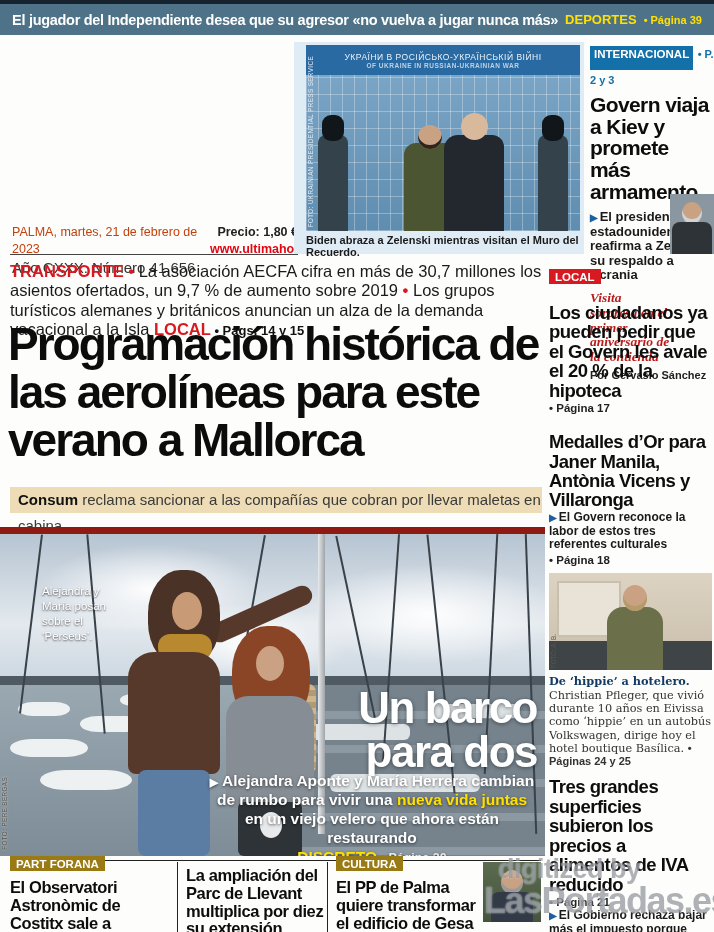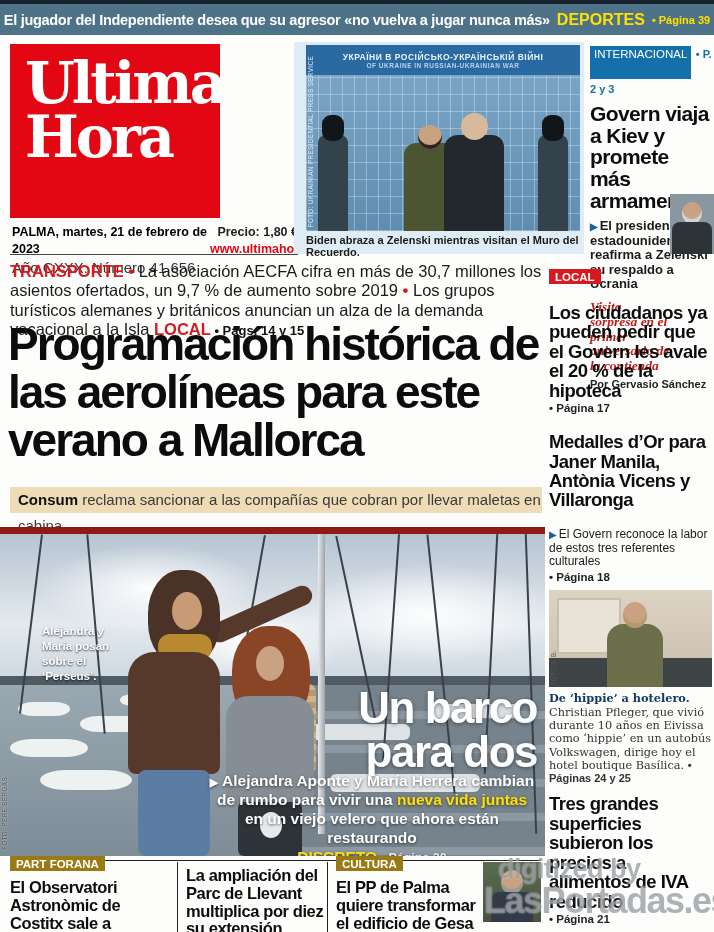--- a/index.html
+++ b/index.html
@@ -4,63 +4,63 @@
 <style>
   html,body{margin:0;padding:0;background:#888;}
   .page{position:relative;width:714px;height:932px;background:#fdfdfb;overflow:hidden;
         font-family:"Liberation Sans",sans-serif;color:#111;margin:0 auto;}
   .abs{position:absolute;}
 
   
   .topbar{left:0;top:0;width:714px;height:31px;background:#4e7287;border-top:4px solid #16222e;
           display:flex;align-items:center;justify-content:center;gap:7px;}
   .topbar-head{color:#fff;font-weight:700;font-size:14.5px;letter-spacing:-.3px;}
-  .topbar-sec{color:#ffe000;font-weight:800;font-size:16px;}
+  .topbar-sec{color:#ffe000;font-weight:800;font-size:13px;}
   .topbar-pref{color:#ffe000;font-weight:700;font-size:11px;}
 
   
   .logo-box{left:10px;top:44px;width:210px;height:174px;background:#e30613;}
   .logo-line{font-family:"DejaVu Serif",serif;font-weight:700;color:#fff;font-size:57px;
              line-height:.95;letter-spacing:-3px;padding-left:15px;}
   .logo-line:first-child{padding-top:12px;}
   .dateline-l{left:12px;top:224px;width:200px;font-size:12.5px;line-height:1.35;}
-  .dl-1{font-weight:700;color:#000000;}
+  .dl-1{font-weight:400;color:#c2410c;}
   .dl-2{font-weight:400;color:#333;font-size:15px;}
   .dateline-r{left:210px;top:224px;width:88px;text-align:right;font-size:12.5px;line-height:1.35;}
   .price{font-weight:700;color:#222;}
   .site{font-weight:800;color:#e30613;font-size:12.5px;}
   .dateline-rule{left:10px;top:254px;width:288px;height:1px;background:#444;}
 
   
   .biden-mod{left:294px;top:42px;width:290px;height:212px;background:#dfecf5;}
   .biden-photo{position:absolute;left:12px;top:3px;width:274px;height:186px;overflow:hidden;
       background:#6f9cbd;
       background-image:
         repeating-linear-gradient(0deg, rgba(255,255,255,.30) 0 1px, transparent 1px 17px),
         repeating-linear-gradient(90deg, rgba(255,255,255,.30) 0 1px, transparent 1px 12px),
         linear-gradient(180deg,#7fa9c9 0%,#5f8db0 100%);}
   .wall-band{position:absolute;left:0;top:0;width:100%;height:30px;background:#2a6aa3;
              display:flex;flex-direction:column;align-items:center;justify-content:center;}
-  .wall-t1{color:#eaf2fa;font-weight:700;font-size:8.5px;letter-spacing:.5px;}
+  .wall-t1{color:#eaf2fa;font-weight:400;font-size:8.5px;letter-spacing:.5px;}
   .wall-t2{color:#b9d2e8;font-weight:700;font-size:6.5px;letter-spacing:.5px;}
   .soldier{position:absolute;bottom:0;width:30px;height:96px;background:#34424c;border-radius:8px 8px 0 0;}
   .soldier:before{content:"";position:absolute;left:4px;top:-20px;width:22px;height:26px;background:#10161a;border-radius:9px;}
   .sold-l{left:12px;} .sold-r{right:12px;}
   .zelenski{position:absolute;left:98px;bottom:0;width:52px;height:88px;background:#4c5532;border-radius:12px 10px 0 0;}
   .zelenski:before{content:"";position:absolute;left:14px;top:-18px;width:24px;height:24px;background:#c9a183;border-radius:50%;box-shadow:0 -4px 0 0 #2e261e inset;}
   .biden-man{position:absolute;left:138px;bottom:0;width:60px;height:96px;background:#23282e;border-radius:14px 12px 0 0;}
   .biden-man:before{content:"";position:absolute;left:17px;top:-22px;width:27px;height:27px;background:#d9b99b;border-radius:50%;}
   .biden-credit{position:absolute;left:1px;bottom:4px;writing-mode:vertical-rl;transform:rotate(180deg);
                 font-size:6.3px;color:#e4edf4;letter-spacing:.4px;}
   .biden-cap{position:absolute;left:12px;top:192px;width:274px;font-size:11px;font-weight:700;color:#1a1a1a;}
 
   
   .int-col{left:590px;top:44px;width:124px;}
   .int-labelrow{margin-bottom:6px;}
-  .int-label{display:inline-block;background:#1470a8;color:#fff;font-weight:400;font-size:11.5px;padding:2px 4px 19px;}
+  .int-label{display:inline-block;background:#1470a8;color:#fff;font-weight:700;font-size:11.5px;padding:2px 4px 10px;}
   .int-pref{color:#1470a8;font-weight:700;font-size:11px;}
   .int-head{font-size:21px;font-weight:800;letter-spacing:-.6px;line-height:1.03;color:#0d0d0d;}
   .arrow{color:#1d5fa0;font-size:10px;margin-right:2px;}
   .int-deck{margin-top:8px;font-size:13px;font-weight:600;line-height:1.12;color:#1a1a1a;}
   .b800{font-weight:800;}
   .int-note{margin-top:8px;font-family:"Liberation Serif",serif;font-style:italic;font-weight:700;
             font-size:13.5px;line-height:1.1;color:#b91c1c;width:82px;}
   .int-byline{margin-top:4px;font-weight:800;font-size:11px;color:#222;}
   .gervasio{position:absolute;right:0;top:150px;width:44px;height:60px;background:#8a96a0;overflow:hidden;}
   .gervasio:before{content:"";position:absolute;left:12px;top:8px;width:20px;height:22px;background:#c9a183;border-radius:50%;box-shadow:0 -5px 0 0 #cfd3d6 inset;}
@@ -108,39 +108,39 @@
   .w1-face{position:absolute;left:172px;top:58px;width:30px;height:38px;background:#c99a76;border-radius:50%;}
   .w1-scarf{position:absolute;left:158px;top:100px;width:54px;height:26px;background:#b8892e;border-radius:12px;}
   .w1-torso{position:absolute;left:128px;top:118px;width:92px;height:122px;background:#57392c;border-radius:26px 26px 8px 8px;}
   .w1-arm{position:absolute;left:206px;top:70px;width:110px;height:20px;background:#57392c;border-radius:10px;transform:rotate(-24deg);}
   .w1-jeans{position:absolute;left:138px;top:236px;width:72px;height:86px;background:#5b7ca3;border-radius:8px;}
   .w2-hair{position:absolute;left:232px;top:92px;width:78px;height:100px;background:#8a4526;border-radius:45%;}
   .w2-face{position:absolute;left:256px;top:112px;width:28px;height:35px;background:#caa183;border-radius:50%;}
   .w2-torso{position:absolute;left:226px;top:162px;width:88px;height:112px;background:#868d94;border-radius:22px 22px 8px 8px;}
   .w2-pants{position:absolute;left:238px;top:268px;width:64px;height:54px;background:#2e3338;border-radius:6px;}
   .w2-glove{position:absolute;left:260px;top:278px;width:22px;height:26px;background:#e7e9ea;border-radius:50%;}
-  .feat-cap{position:absolute;left:42px;top:50px;width:80px;color:#fff;font-weight:700;font-size:11.5px;
-            line-height:1.3;text-shadow:0 1px 2px rgba(0,0,0,.7);margin-top:40px;}
+  .feat-cap{position:absolute;left:42px;top:50px;width:80px;color:#fff;font-weight:400;font-size:11.5px;
+            line-height:1.3;text-shadow:0 1px 2px rgba(0,0,0,.7);}
   .feat-head{position:absolute;right:8px;top:152px;text-align:right;color:#fff;font-weight:800;
              font-size:44px;letter-spacing:-1.5px;line-height:1.0;text-shadow:0 1px 4px rgba(0,0,0,.45);}
   .feat-deck{position:absolute;right:8px;top:238px;width:330px;text-align:center;color:#fff;font-weight:700;
              font-size:15.5px;line-height:1.22;text-shadow:0 1px 3px rgba(0,0,0,.6);}
   .yellow{color:#ffe000;font-weight:800;}
   .feat-pref{color:#e8e8e8;font-weight:700;font-size:12.5px;}
   .feat-arrow{color:#fff;font-size:11px;}
   .feat-credit{position:absolute;left:1px;bottom:6px;writing-mode:vertical-rl;transform:rotate(180deg);
                font-size:6.3px;color:#55504a;letter-spacing:.4px;text-shadow:0 0 2px rgba(255,255,255,.8);}
 
   
   .sidebar{left:549px;top:267px;width:163px;height:665px;overflow:hidden;}
   .sec-label{display:inline-block;color:#fff;font-weight:800;font-size:11.5px;padding:2px 6px 1px;}
   .lab-red{background:#d71a21;}
   .sb-head{font-size:18.5px;font-weight:800;letter-spacing:-.5px;line-height:1.05;color:#0d0d0d;margin-top:18px;}
   .sb-pref{font-size:11.5px;font-weight:700;color:#222;margin-top:2px;}
-  .sb-deck{font-size:12px;font-weight:400;line-height:1.15;color:#1a1a1a;margin-top:18px;}
+  .sb-deck{font-size:12px;font-weight:700;line-height:1.15;color:#1a1a1a;margin-top:1px;}
   .sb-photo{position:relative;margin-top:7px;width:163px;height:97px;overflow:hidden;
             background:linear-gradient(180deg,#ddd3c2 0%,#cfc4b2 70%,#3f4447 70%,#3f4447 100%);}
   .sb-frame{position:absolute;left:8px;top:8px;width:60px;height:52px;background:#e9e2d6;border:2px solid #c9bfae;}
   .sb-man-shirt{position:absolute;left:58px;top:34px;width:56px;height:64px;background:#6b6f4a;border-radius:16px 16px 0 0;}
   .sb-man-head{position:absolute;left:74px;top:12px;width:24px;height:26px;background:#caa183;border-radius:50%;box-shadow:0 -5px 0 0 #b59a6a inset;}
   .sb-credit{position:absolute;left:1px;bottom:2px;writing-mode:vertical-rl;transform:rotate(180deg);
              font-size:6.3px;color:#555;}
   .sb-caption{font-family:"DejaVu Serif",serif;font-size:11.3px;line-height:1.18;color:#333;margin-top:5px;}
   .cap-lead{font-weight:700;color:#123a63;}
 
@@ -169,24 +169,20 @@
 <body>
 
 <div class="page">
 
   <div class="abs topbar">
     <span class="topbar-head">El jugador del Independiente desea que su agresor «no vuelva a jugar nunca más»</span>
     <span class="topbar-sec">DEPORTES</span>
     <span class="topbar-pref">• Página 39</span>
   </div>
 
-  <div class="abs logo-box">
-    <div class="logo-line">Ultima</div>
-    <div class="logo-line">Hora</div>
-  </div>
   <div class="abs dateline-l">
     <div class="dl-1">PALMA, martes, 21 de febrero de 2023</div>
     <div class="dl-2">Año CXXX. Número 41.656</div>
   </div>
   <div class="abs dateline-r">
     <div class="price">Precio: 1,80 €</div>
     <div class="site">www.ultimahora.es</div>
   </div>
   <div class="abs dateline-rule"></div>
 

